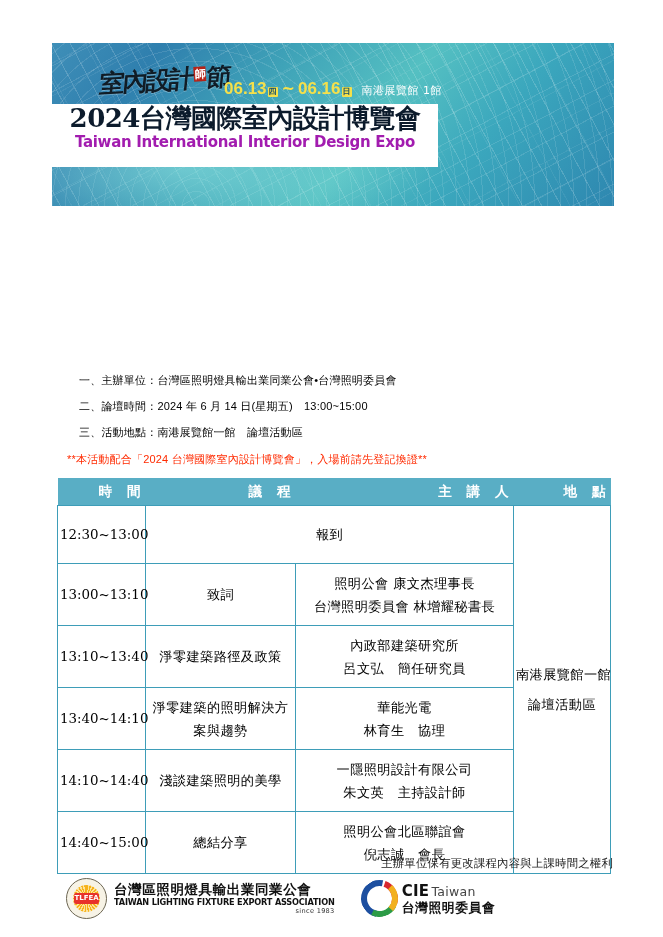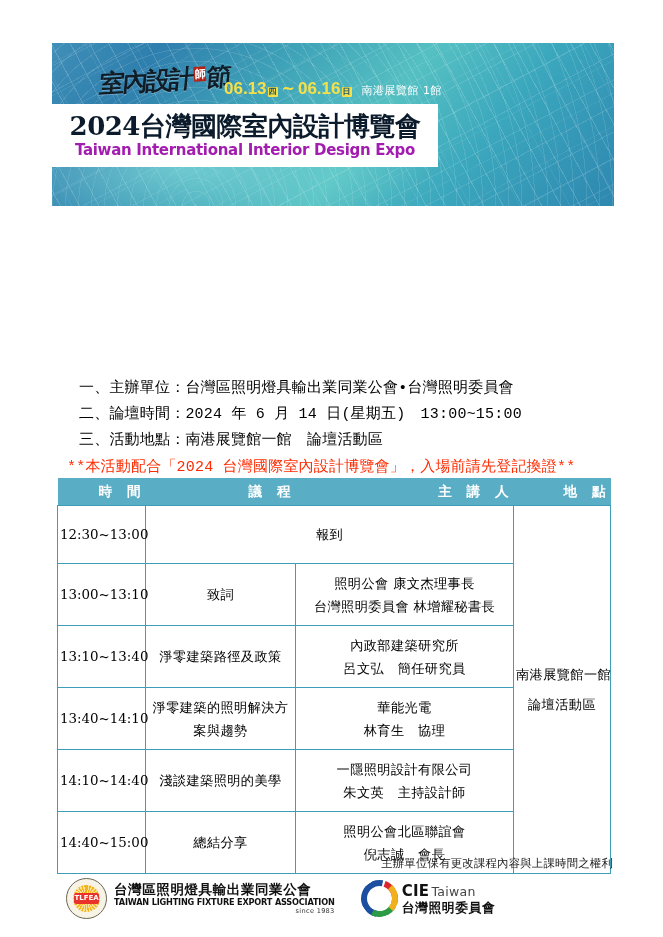--- a/index.html
+++ b/index.html
@@ -144,21 +144,21 @@
   .title-plate {
     position: absolute;
     left: 0px;
     top: 61px;
     width: 386px;
     height: 63px;
     background: #ffffff;
     display: flex;
     flex-direction: column;
     align-items: center;
-    justify-content: center;
+    justify-content: flex-start;
   }
   .title-cn {
     font-family: "DejaVu Serif", serif;
     font-weight: bold;
     font-size: 26px;
     line-height: 29px;
     color: #0c1b2c;
     letter-spacing: -0.5px;
     white-space: nowrap;
   }
@@ -183,24 +183,24 @@
     line-height: 29.4px;
     color: #000000;
     text-align: justify;
     text-justify: inter-character;
     letter-spacing: 0.2px;
   }
 
   .info-list {
     position: absolute;
     left: 33px;
-    top: 376px;
+    top: 367px;
     width: 600px;
-    font-family: Liberation Mono, monospace;
-    font-size: 15px;
+    font-family: Liberation Sans, sans-serif;
+    font-size: 11px;
     line-height: 26px;
     color: #000000;
     letter-spacing: 0.2px;
   }
   .info-list .li {
     padding-left: 46px;
     white-space: nowrap;
   }
   .notice {
     padding-left: 34px;

